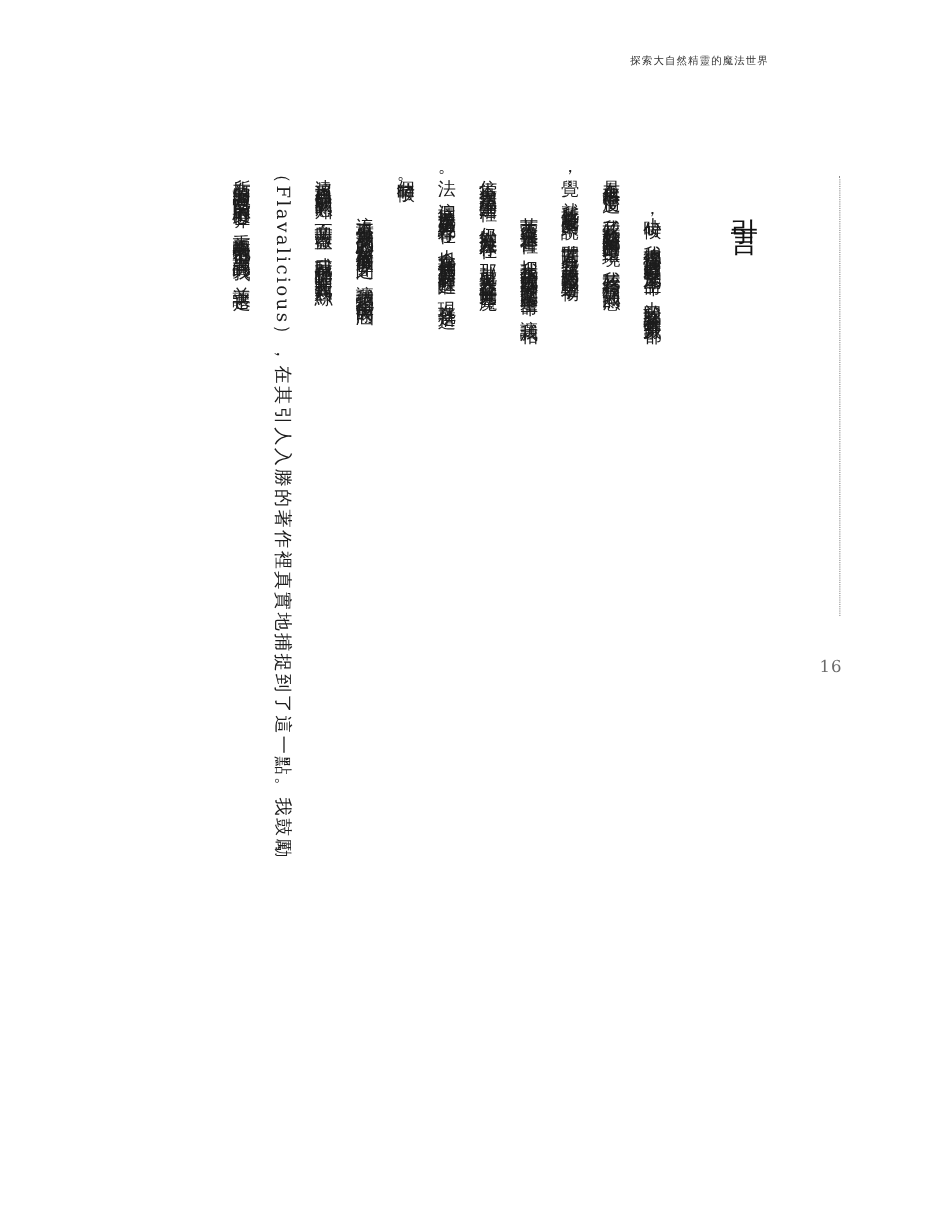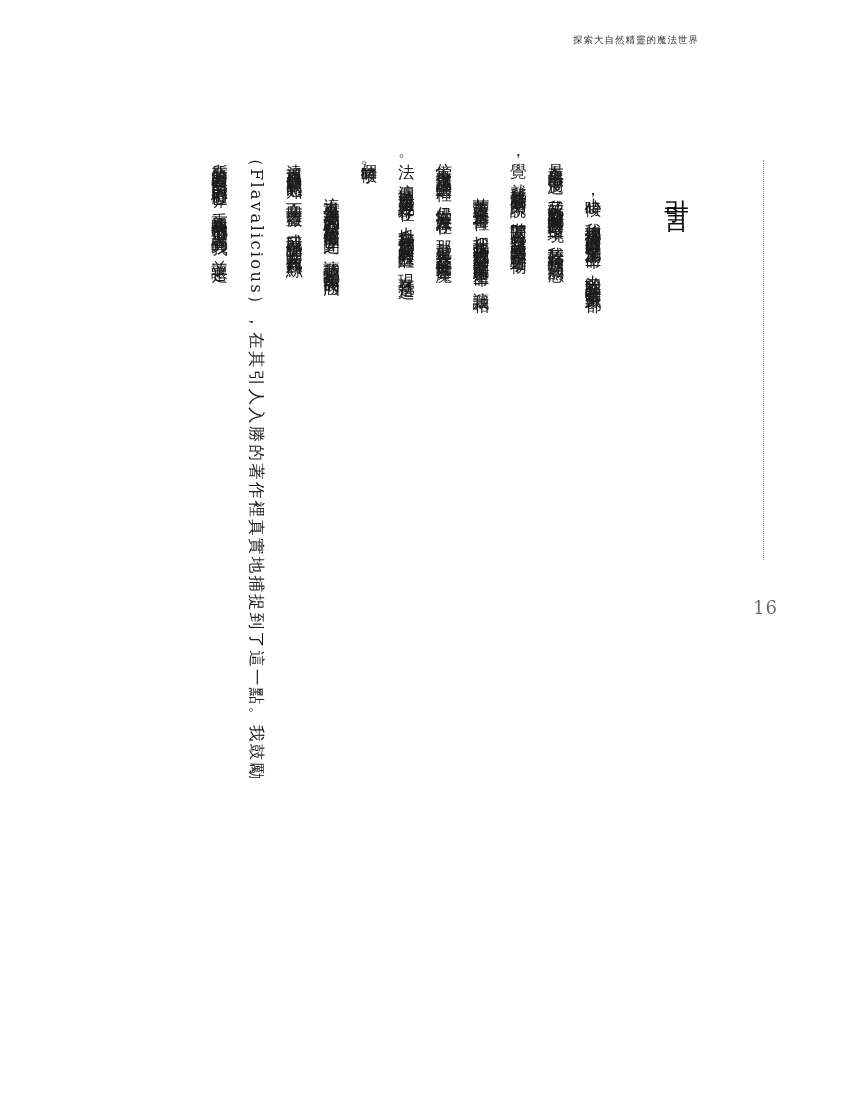--- a/index.html
+++ b/index.html
@@ -28,38 +28,38 @@
     font-size: 15px;
     font-weight: bold;
     letter-spacing: 2px;
     color: #111;
     line-height: 1.3;
   }
   .header-sub {
     font-size: 9.5px;
     letter-spacing: 1px;
     color: #333;
-    margin-top: 0;
+    margin-top: 16px;
     line-height: 1.3;
   }
 
   
   .margin-rule {
     position: absolute;
     top: 160px;
     right: 81px;
     width: 1px;
     height: 400px;
     border-left: 1px dotted #8a8a8a;
   }
   .page-number {
     position: absolute;
     top: 597px;
-    right: 68px;
-    font-size: 18px;
+    right: 80px;
+    font-size: 15px;
     color: #6a6a6a;
     font-family: "DejaVu Serif", "Liberation Serif", serif;
     letter-spacing: 1px;
   }
 
   
   .vertical-body {
     position: absolute;
     top: 150px;
     left: 140px;

